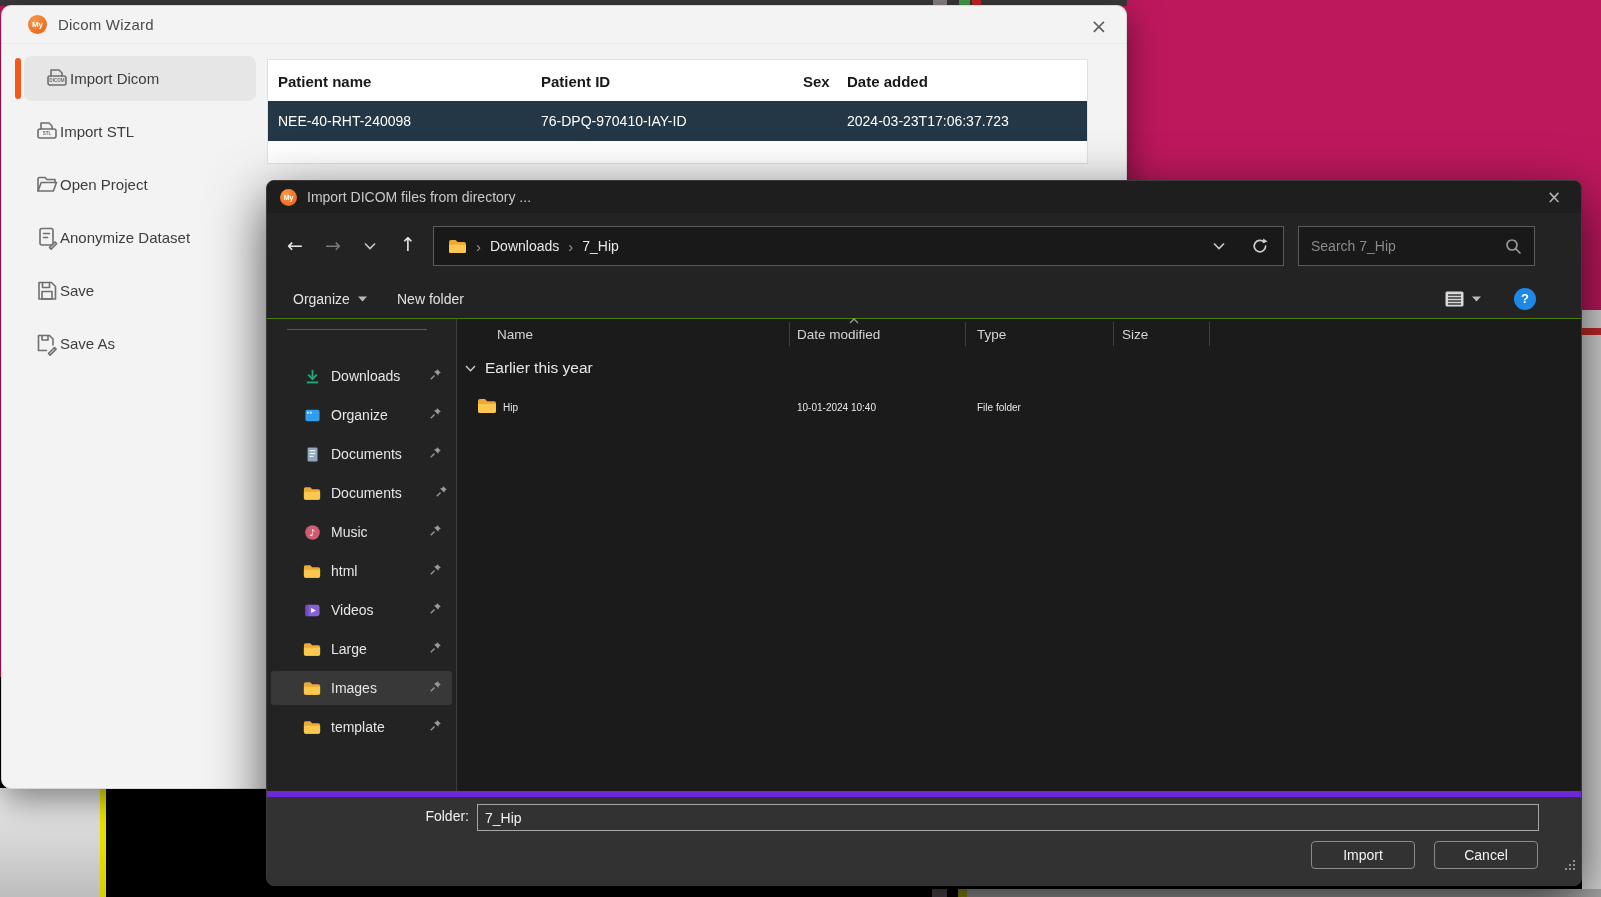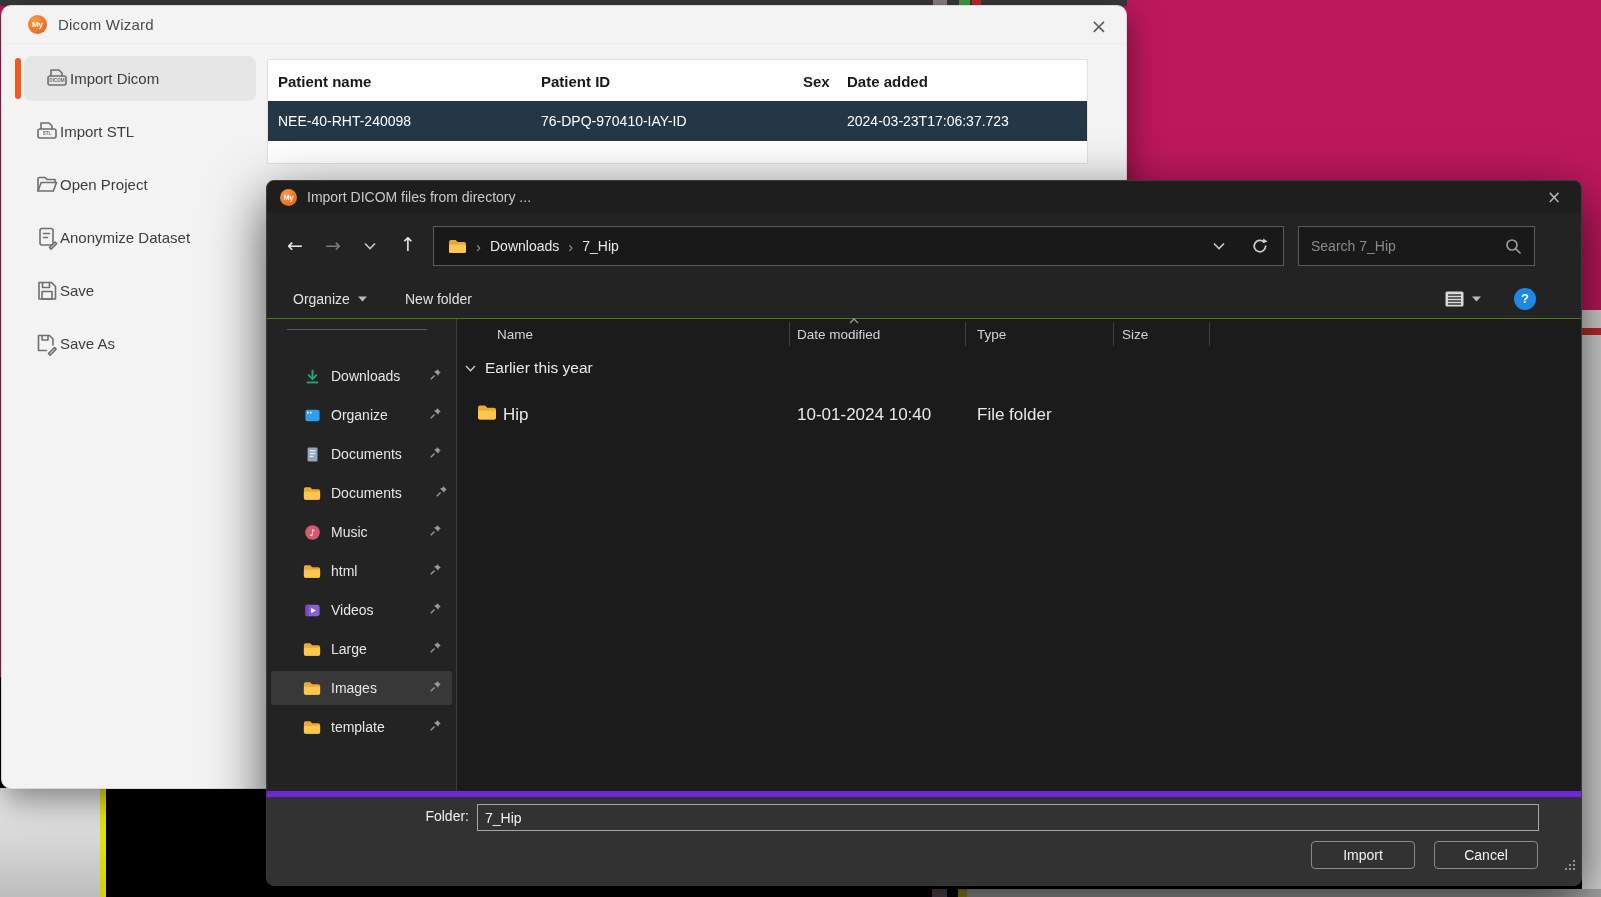--- a/index.html
+++ b/index.html
@@ -86,21 +86,21 @@
   .qa-item .pin { margin-left:auto; margin-right:10px; }
   .qa-ico { width:18px; height:18px; flex:0 0 18px; display:flex; align-items:center; justify-content:center; }
 
   .file-area { flex:1; position:relative; color:#e8e8e8; }
   .cols { position:relative; height:30px; font-size:13.5px; color:#d4d4d4; }
   .cols span { position:absolute; top:50%; transform:translateY(-50%); }
   .cols .vsep { position:absolute; top:3px; width:1px; height:24px; background:#3f3f3f; }
   .sortchev { position:absolute; left:392px; top:-1px; }
   .group-row { position:absolute; left:8px; top:40px; display:flex; align-items:center; gap:9px;
     font-size:15.5px; color:#e8e8e8; }
-  .file-row { position:absolute; left:0; top:78px; width:100%; height:36px; font-size:17px; }
+  .file-row { position:absolute; left:0; top:70px; width:100%; height:36px; font-size:10px; }
   .file-row span { position:absolute; top:50%; transform:translateY(-50%); }
   .fcell-icon { left:20px; } .fcell-name { left:46px; } .fcell-date { left:340px; } .fcell-type { left:520px; }
 
   .dlg-bottom { position:absolute; left:0; top:610px; width:1314px; height:95px; background:#323232;
     border-top:6px solid #6d28d9; border-radius:0 0 8px 8px; }
   .folder-label { position:absolute; left:154px; top:11px; width:48px; text-align:right;
     color:#f0f0f0; font-size:14px; }
   .folder-input { position:absolute; left:210px; top:7px; width:1062px; height:27px;
     background:#323232; border:1px solid #a6a6a6; color:#f2f2f2; font-size:14px;
     padding:0 7px; font-family:inherit; outline:none; }
@@ -262,21 +262,21 @@
         </svg>
     </div>
 
     <div class="dlg-toolbar">
       <div class="tb-item" style="left:26px">
         <span>Organize</span>
         <svg width="9" height="6" viewBox="0 0 9 6">
             <polygon points="0,0.5 9,0.5 4.5,5.5" fill="#b9b9b9"></polygon>
           </svg>
       </div>
-      <div class="tb-item" style="left:138px">
+      <div class="tb-item" style="left:130px">
         <span>New folder</span>
       </div>
       <div class="tb-item" style="left:1178px">
         <svg width="19" height="16" viewBox="0 0 19 16">
             <rect x="0.5" y="0.5" width="18" height="15" rx="1.5" fill="#d9d9d9"></rect>
             <line x1="3" y1="4" x2="16" y2="4" stroke="#2b2b2b" stroke-width="1.4"></line>
             <line x1="3" y1="7" x2="16" y2="7" stroke="#2b2b2b" stroke-width="1.4"></line>
             <line x1="3" y1="10" x2="16" y2="10" stroke="#2b2b2b" stroke-width="1.4"></line>
             <line x1="3" y1="13" x2="16" y2="13" stroke="#2b2b2b" stroke-width="1.4"></line>
           </svg>

